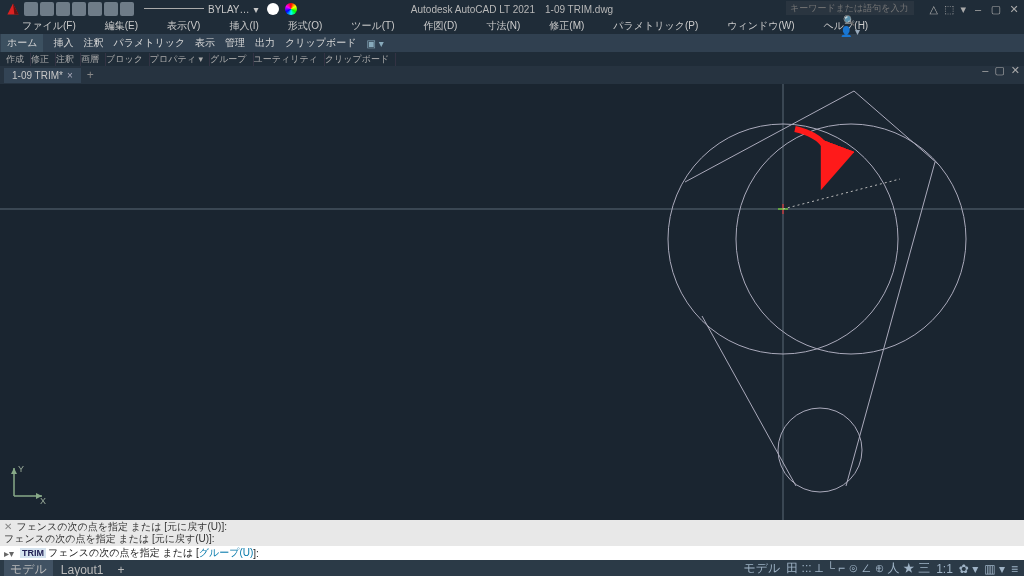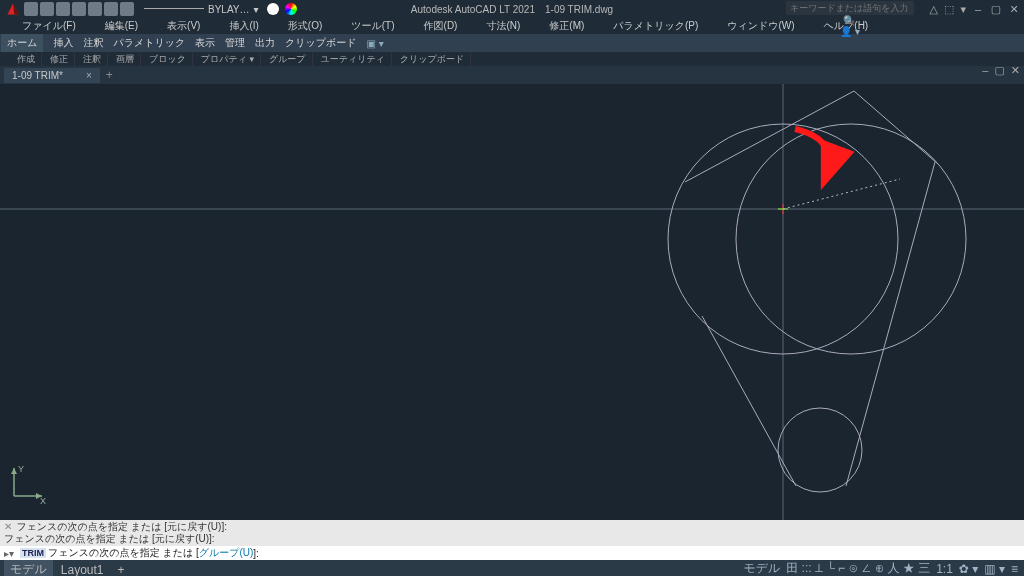--- a/index.html
+++ b/index.html
@@ -15,24 +15,24 @@
   .swatch.rainbow{background:conic-gradient(red,yellow,lime,cyan,blue,magenta,red);}
   .title-center{position:absolute;left:50%;top:0;transform:translateX(-50%);height:18px;display:flex;align-items:center;gap:10px;pointer-events:none;}
   .title-center span{font-size:10px;color:#b8b8b8;}
   .search-wrap{position:absolute;right:110px;top:1px;display:flex;align-items:center;flex-direction:column;}
   .search-input{width:120px;height:14px;background:#2a3540;border:none;color:#ddd;font-size:9px;padding:0 4px;}
   .title-right{position:absolute;right:4px;top:0;height:18px;display:flex;align-items:center;gap:6px;font-size:11px;color:#aaa;}
   .title-right .winbtn{display:inline-block;width:12px;text-align:center;}
   .menubar2{height:16px;background:#1f2c38;display:flex;align-items:center;padding-left:22px;gap:29px;font-size:10px;color:#ccc;}
   .ribbon-tabs{height:18px;background:#304050;padding-left:1px;gap:10px;font-size:10px;color:#d8d8d8;}
   .ribbon-tabs span.active{background:#3c5060;padding:2px 6px;}
-  .ribbon-panels{height:14px;background:#1f2c38;padding-left:17px;gap:8px;font-size:9px;color:#aaa;}
+  .ribbon-panels{height:14px;background:#1f2c38;padding-left:6px;gap:0;font-size:9px;color:#aaa;}
   .ribbon-panels span{border-right:1px solid #334; padding-right:6px;}
   .doc-tabs{height:18px;background:#263340;display:flex;align-items:center;padding-left:4px;font-size:10px;}
-  .doc-tab{background:#334455;padding:2px 8px;display:flex;align-items:center;gap:23px;}
+  .doc-tab{background:#334455;padding:2px 8px;display:flex;align-items:center;gap:4px;}
   .doc-tab .x{color:#aab;font-size:10px;}
   .plus{margin-left:6px;color:#888;font-size:12px;}
   .canvas{position:absolute;left:0;right:0;top:84px;bottom:52px;background:#1a2530;}
   .canvas svg{position:absolute;left:0;top:0;}
   .anno{position:absolute;left:650px;top:20px;font-size:28px;color:#fff;font-weight:bold;pointer-events:none;}
   .cmdhist{position:absolute;left:0;right:0;bottom:30px;background:#e8e8e8;color:#333;font-size:10px;padding:1px 4px;line-height:12px;}
   .cmdline{position:absolute;left:0;right:0;bottom:16px;height:14px;background:#fff;color:#222;font-size:10px;display:flex;align-items:center;padding-left:4px;}
   .cmd-chev{color:#666;margin-right:4px;}
   .cmd-kw{background:#d6e4f0;color:#225;padding:0 2px;margin:16px 2px;font-weight:bold;font-size:9px;}
   .cmd-u{color:#07a;}

